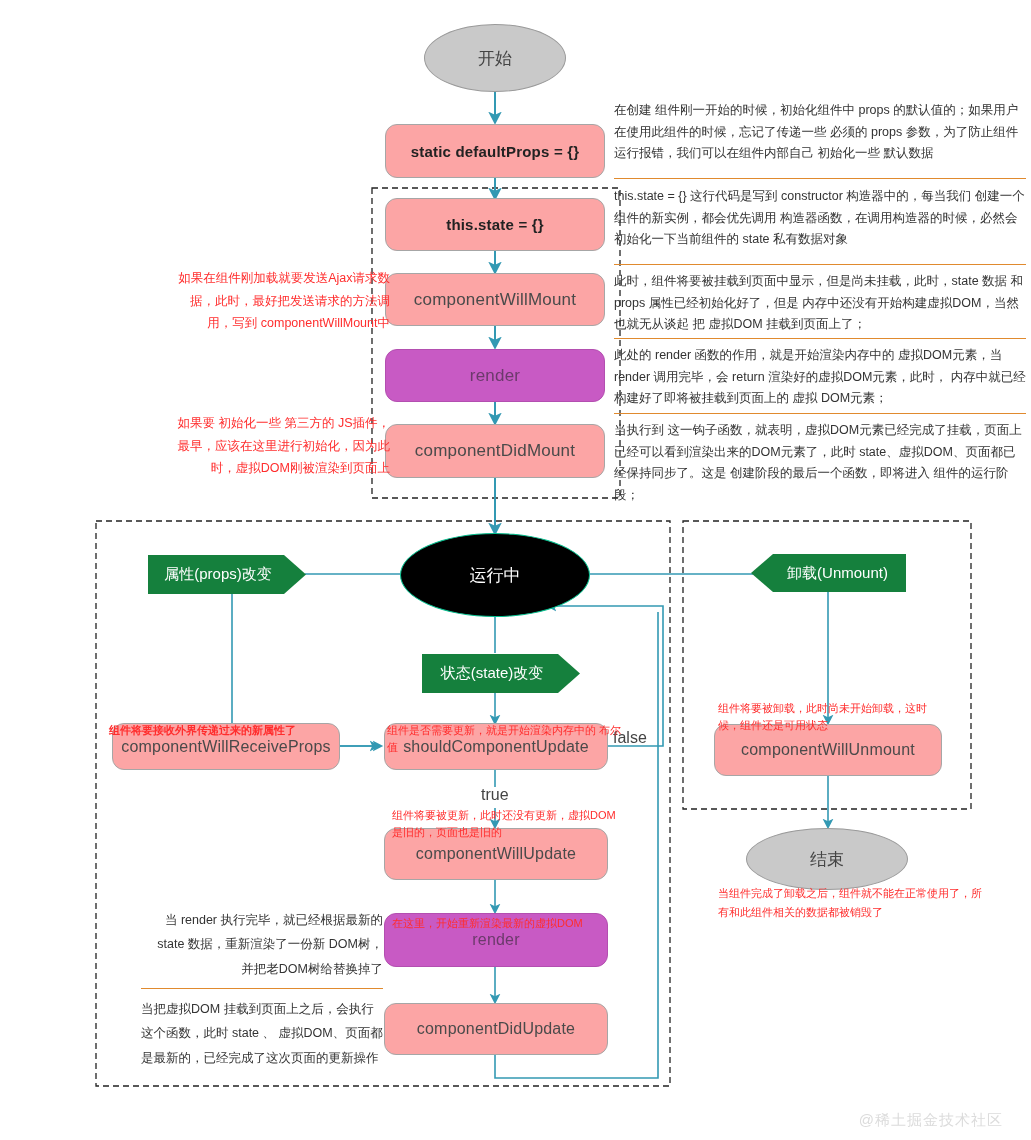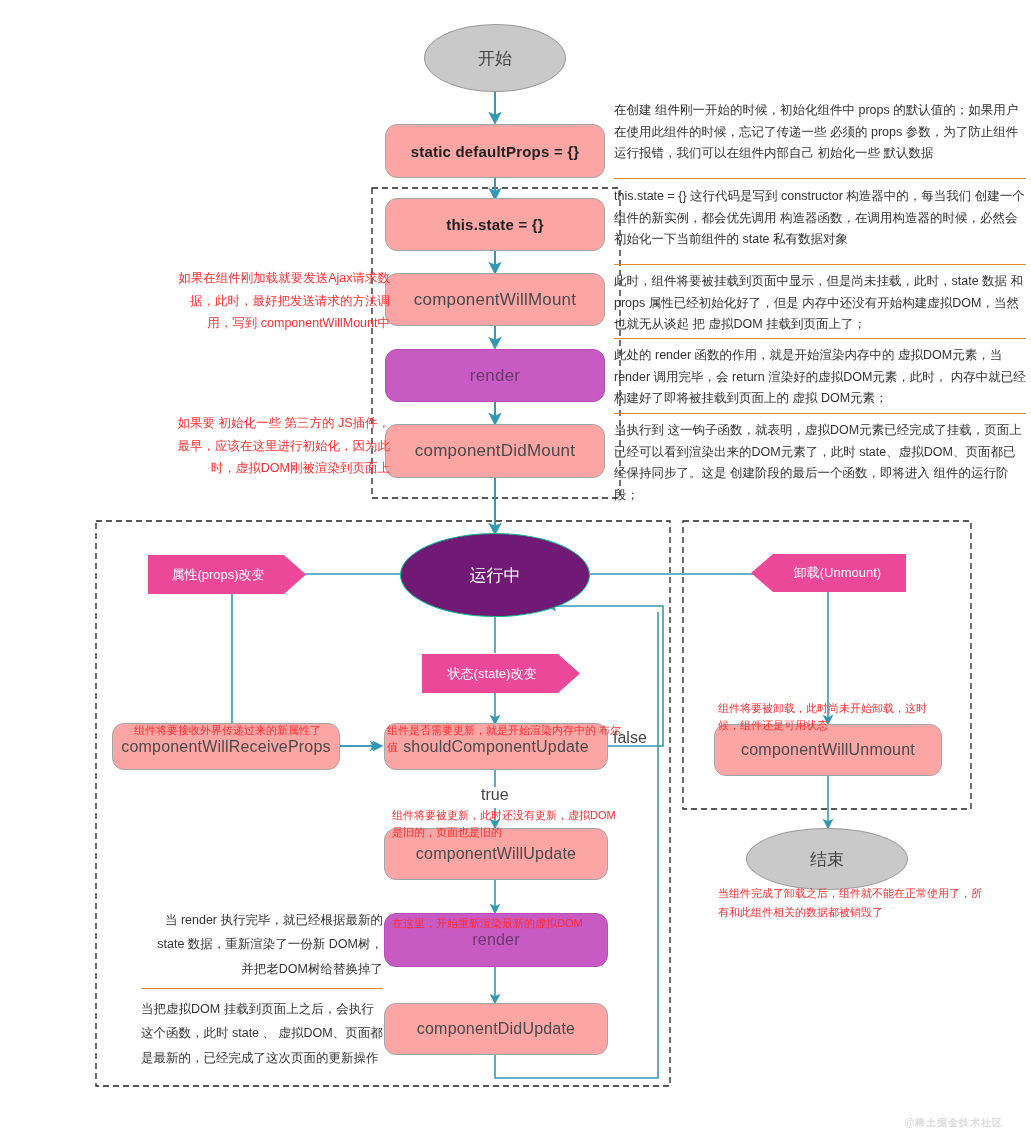--- a/index.html
+++ b/index.html
@@ -17,47 +17,46 @@
   .proc.bold{font-weight:bold;color:#222;font-size:15px;}
   .proc.render{
     background:#c85ac4;border:1px solid #b34fb0;color:#6b3a6b;
   }
   
   .term{
     background:#c9c9c9;border:1px solid #9a9a9a;border-radius:50%;
     font-size:17px;color:#444;
   }
   .running{
-    background:#701a75;border:1px solid #06bf8e;border-radius:50%;
+    background:#000000;border:1px solid #06bf8e;border-radius:50%;
     font-size:17px;color:#ffffff;text-align:center;
   }
 
   
   .banner{
-    background:#ec4899;color:#fff;font-size:13px;
+    background:#15803d;color:#fff;font-size:15px;
     display:flex;align-items:center;justify-content:center;
   }
   .banner.right{clip-path:polygon(0 0, calc(100% - 22px) 0, 100% 50%, calc(100% - 22px) 100%, 0 100%);padding-right:18px;}
   .banner.left{clip-path:polygon(22px 0, 100% 0, 100% 100%, 22px 100%, 0 50%);padding-left:18px;}
 
   
   .ann{position:absolute;font-size:12.5px;line-height:1.72;color:#333;}
   .ann.red{color:#ff2d2d;}
   .ann.redbox{color:#ff2d2d;font-size:11px;line-height:1.55;}
   .ann.gray{color:#333;}
   .ann.r{text-align:right;}
 
   .hr{position:absolute;height:0;border-top:1px solid #e08a2e;}
 
   .label{position:absolute;font-size:16px;color:#444;}
 
   .watermark{
-    position:absolute;right:28px;bottom:10px;color:#dcdcdc;font-size:10px;
+    position:absolute;right:28px;bottom:10px;color:#dcdcdc;font-size:15px;
     letter-spacing:1px;
-    font-weight:bold;
   }
 </style>
 </head>
 <body>
 
 <div id="stage">
 
   <svg id="svg-layer" viewBox="0 0 1031 1140">
     <defs>
       <marker id="ah" markerWidth="9" markerHeight="9" refX="5.2" refY="4" orient="auto">
@@ -196,21 +195,21 @@
   <div class="ann" style="left:614px;top:420px;width:412px;">当执行到 这一钩子函数，就表明，虚拟DOM元素已经完成了挂载，页面上已经可以看到渲染出来的DOM元素了，此时 state、虚拟DOM、页面都已经保持同步了。这是 创建阶段的最后一个函数，即将进入 组件的运行阶段；</div>
 
   <div class="ann red r" style="left:172px;top:267px;width:218px;line-height:1.8;">如果在组件刚加载就要发送Ajax请求数据，此时，最好把发送请求的方法调用，写到 componentWillMount中</div>
 
   <div class="ann red r" style="left:172px;top:412px;width:218px;line-height:1.8;">如果要 初始化一些 第三方的 JS插件，最早，应该在这里进行初始化，因为此时，虚拟DOM刚被渲染到页面上</div>
 
   <div class="ann gray r" style="left:148px;top:908px;width:235px;line-height:1.95;">当 render 执行完毕，就已经根据最新的 state 数据，重新渲染了一份新 DOM树，并把老DOM树给替换掉了</div>
   <div class="hr" style="left:141px;top:988px;width:242px;"></div>
   <div class="ann gray" style="left:141px;top:997px;width:242px;line-height:1.95;">当把虚拟DOM 挂载到页面上之后，会执行这个函数，此时 state 、 虚拟DOM、页面都是最新的，已经完成了这次页面的更新操作</div>
 
-  <div class="ann redbox" style="left:134px;top:722px;width:230px;">组件将要接收外界传递过来的新属性了</div>
+  <div class="ann redbox" style="left:109px;top:722px;width:230px;font-weight:bold;">组件将要接收外界传递过来的新属性了</div>
 
   <div class="ann redbox" style="left:387px;top:722px;width:236px;">组件是否需要更新，就是开始渲染内存中的 布尔值</div>
 
   <div class="ann redbox" style="left:392px;top:807px;width:232px;">组件将要被更新，此时还没有更新，虚拟DOM是旧的，页面也是旧的</div>
 
   <div class="ann redbox" style="left:392px;top:915px;width:220px;">在这里，开始重新渲染最新的虚拟DOM</div>
 
   <div class="ann redbox" style="left:718px;top:700px;width:228px;">组件将要被卸载，此时尚未开始卸载，这时候，组件还是可用状态</div>
 
   <div class="ann redbox" style="left:718px;top:884px;width:268px;line-height:1.75;">当组件完成了卸载之后，组件就不能在正常使用了，所有和此组件相关的数据都被销毁了</div>

